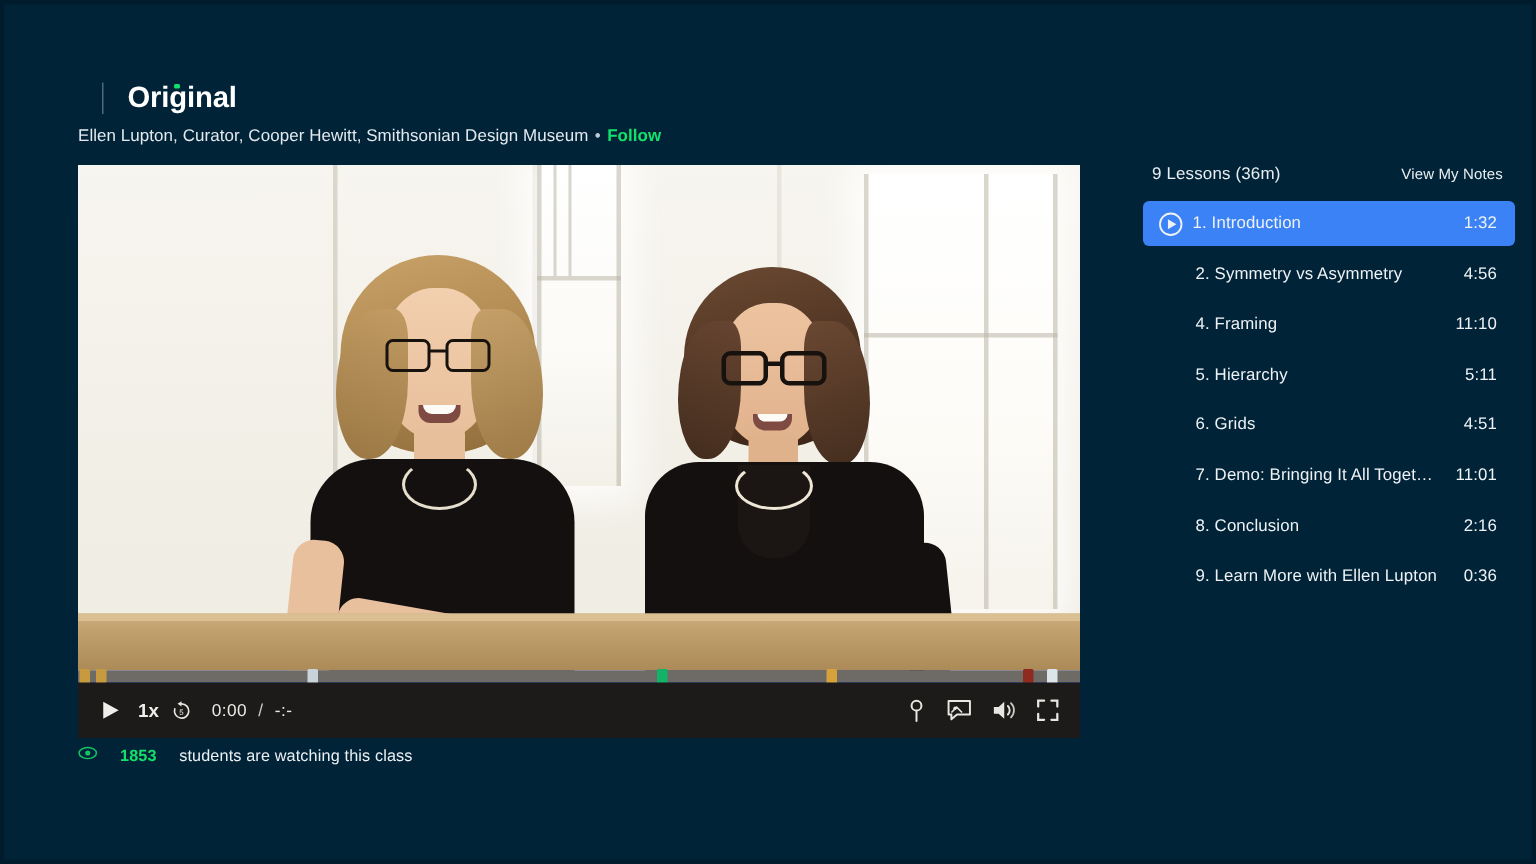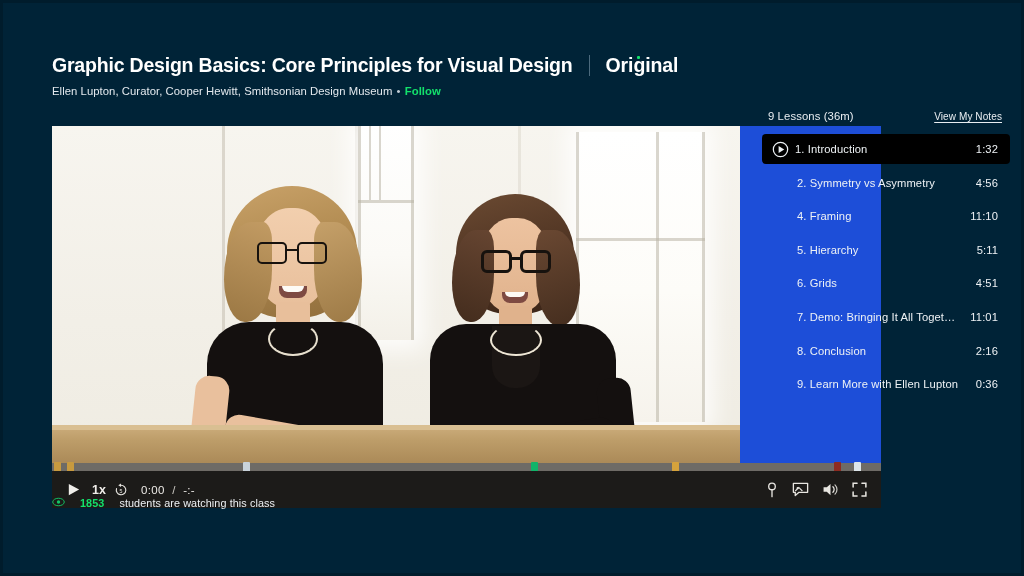--- a/index.html
+++ b/index.html
@@ -82,25 +82,24 @@
     color: #12e16b;
     font-weight: bold;
     cursor: pointer;
   }
 
   
   .player {
     position: absolute;
     left: 52px;
     top: 110px;
-    width: 829px;
+    width: 668px;
     height: 382px;
     background: #1d4ed8;
     overflow: hidden;
-    margin-top: 16px;
   }
 
   .video-stage {
     position: absolute;
     left: 0; top: 0;
     width: 688px;
     height: 337px;
     overflow: hidden;
     background: #efece4;
   }
@@ -277,37 +276,36 @@
     margin-bottom: 12px;
   }
   .lessons-count {
     font-size: 11.3px;
     color: #e9eef2;
     letter-spacing: 0.1px;
   }
   .notes-link {
     font-size: 10px;
     color: #e9eef2;
-    text-decoration: underline;
     text-underline-offset: 2px;
     cursor: pointer;
     letter-spacing: 0.1px;
   }
 
   .lesson-row {
     position: relative;
     display: flex;
     align-items: center;
     height: 30px;
     margin-bottom: 3.6px;
     padding: 0 12px 0 10px;
     border-radius: 4px;
     cursor: pointer;
   }
-  .lesson-row.active { background: #000000; }
+  .lesson-row.active { background: #3b82f6; }
   .lesson-play {
     width: 17px;
     height: 17px;
     margin-right: 6px;
     flex: 0 0 17px;
     display: none;
   }
   .lesson-row.active .lesson-play { display: block; }
   .lesson-title {
     font-size: 11.2px;
@@ -327,21 +325,20 @@
     text-align: right;
   }
 </style>
 </head>
 <body>
 
 <div class="page-frame"></div>
 
 <div class="header">
   <div class="title-row">
-    <span class="class-title">Graphic Design Basics: Core Principles for Visual Design</span>
     <span class="title-divider"></span>
     <span class="original-badge">
       <span>Original</span>
       <span class="original-dot"></span>
     </span>
   </div>
   <div class="byline">
     <span>Ellen Lupton, Curator, Cooper Hewitt, Smithsonian Design Museum</span>
     <span class="sep">•</span>
     <span class="follow-link">Follow</span>

